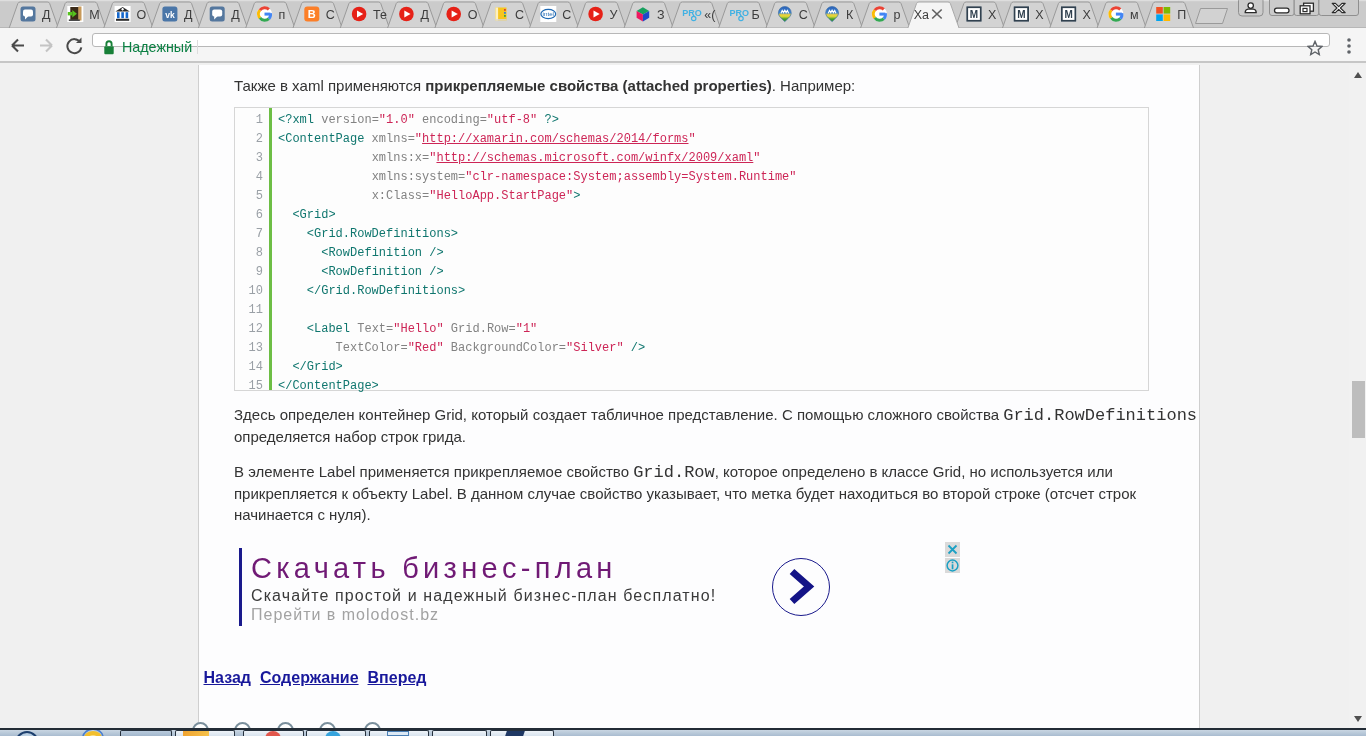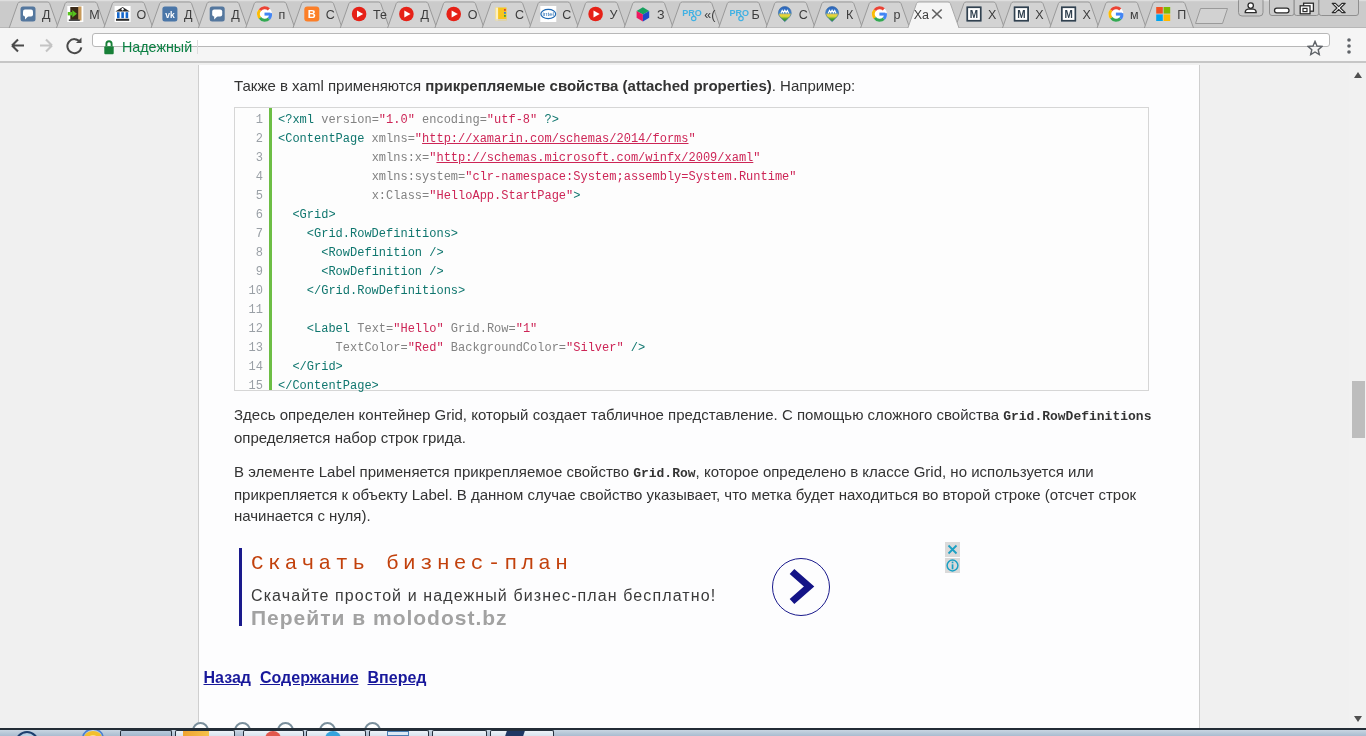--- a/index.html
+++ b/index.html
@@ -16,41 +16,41 @@
 #omni .sep { position:absolute; left:104px; top:6px; width:1px; height:14px; background:#ddd; }
 #omni .url { position:absolute; left:114px; top:5px; font-size:14.4px; color:#80868b; }
 .url b { font-weight:normal; color:#262626; }
 .url i { font-style:normal; color:#0b8043; }
 
 
 #page { position:absolute; left:0; top:65px; width:1349px; height:663px; background:#f0f0f0; }
 #content { position:absolute; left:183px; top:0; width:1002px; height:663px;
   background:#fdfdfe; border-left:1px solid #cfcfcf; border-right:1px solid #cfcfcf;margin-left:15px; }
 #content p { position:absolute; left:35px; font-size:15px; line-height:21px; color:#333; }
-#content p code { font-family:"Liberation Mono", monospace; font-size:13px;font-weight:bold; }
+#content p code { font-family:"Liberation Mono", monospace; font-size:17px; }
 
 .codebox { position:absolute; left:35px; top:42px; width:915px; height:284px;
   background:#fdfdfd; border:1px solid #d6d6d6; }
 .gutter { position:absolute; left:0; top:0; width:34px; height:282px; padding-top:2.5px;
   font-family:"Liberation Mono", monospace; font-size:12px; line-height:19px;
   color:#9aa0a6; text-align:right; padding-right:6px; }
 .gbar { position:absolute; left:34px; top:0; width:3px; height:282px; background:#6dbe45; }
 .code { position:absolute; left:43px; top:0; padding-top:2.5px;
   font-family:"Liberation Mono", monospace; font-size:12px; line-height:19px; color:#333; }
 .code i { font-style:normal; }
 .tg { color:#0f766e; }
 .at { color:#828282; }
 .st { color:#cd2556; }
 .u { text-decoration:underline; }
 
 
 #adbar { position:absolute; left:40px; top:483px; width:3px; height:78px; background:#1a1a8c; }
-#adtitle { position:absolute; left:52px; top:486.5px; font-size:21px; letter-spacing:4.3px; color:#c2410c;font-family:Liberation Mono, monospace; }
+#adtitle { position:absolute; left:52px; top:486.5px; font-size:29px; letter-spacing:4.3px; color:#701a75; }
 #adsub { position:absolute; left:52px; top:522px; font-size:16px; letter-spacing:1.1px; color:#3a3a3a; }
-#adgray { position:absolute; left:52px; top:541px; font-size:21px; letter-spacing:1px; color:#a2a2a2;font-weight:bold; }
+#adgray { position:absolute; left:52px; top:541px; font-size:16px; letter-spacing:1px; color:#a2a2a2; }
 #adcircle { position:absolute; left:573px; top:493px; width:58px; height:58px;
   border:1.5px solid #1a1a8c; border-radius:50%; }
 .adc { position:absolute; width:15px; height:15px; background:#dadada; left:746px; }
 #adx { top:477px; }
 #adi { top:493px; }
 
 
 #nav { position:absolute; left:0; top:603.5px; width:990px; text-align:left;
   font-size:16px; font-weight:bold; }
 #nav span { color:#18189b; text-decoration:underline; margin:0 4.5px; }

